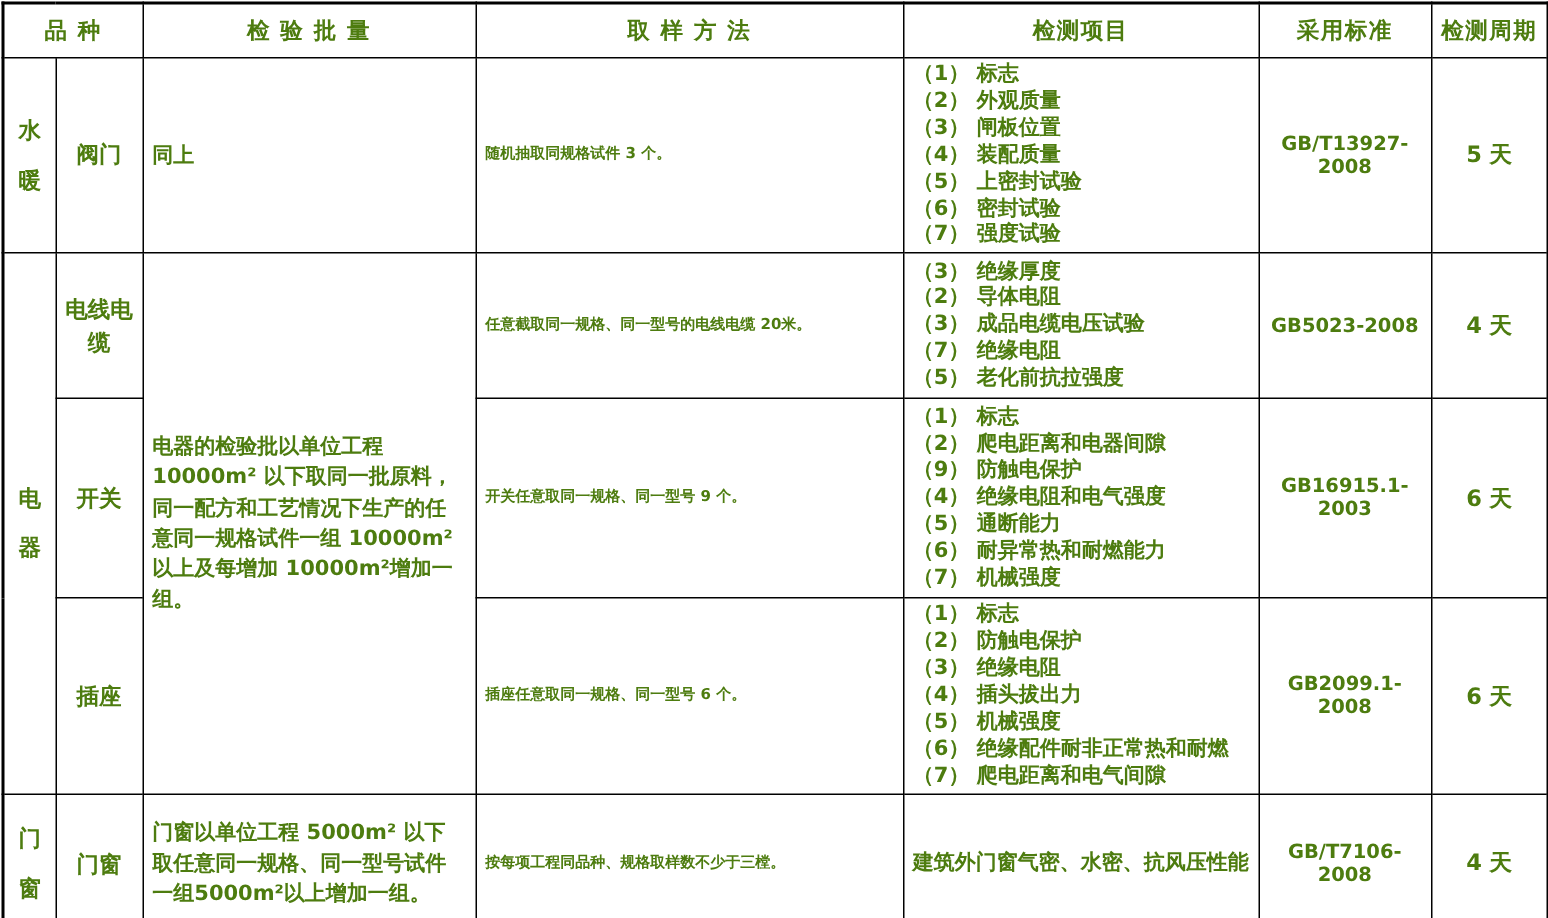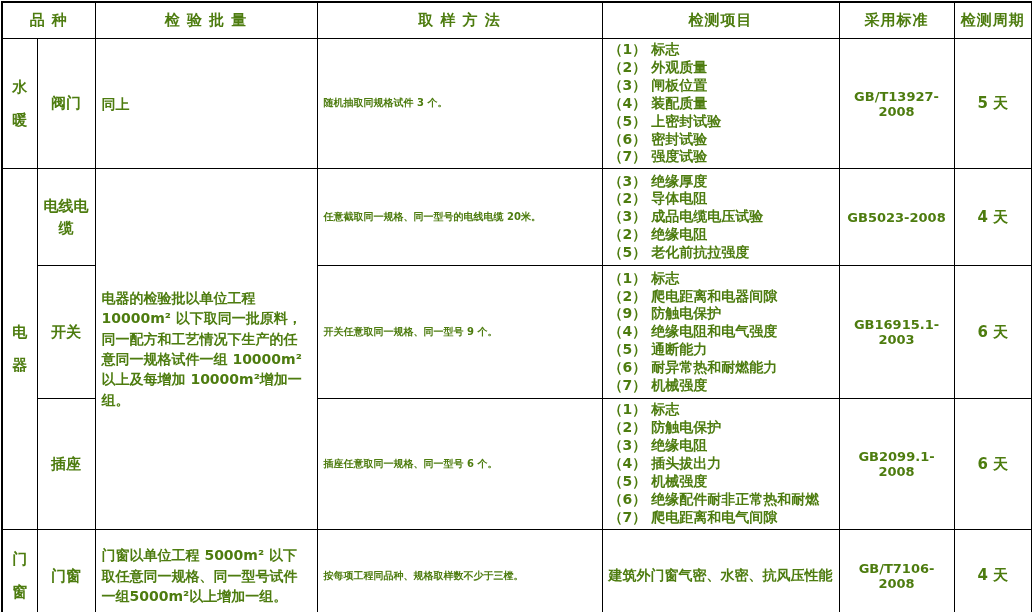--- a/index.html
+++ b/index.html
@@ -131,21 +131,21 @@
 
   <tr class="row-cable">
     <td class="group-cell" rowspan="3">电器</td>
     <td class="sub-cell">电线电缆</td>
     <td class="batch-cell" rowspan="3">电器的检验批以单位工程 10000m² 以下取同一批原料，同一配方和工艺情况下生产的任意同一规格试件一组 10000m² 以上及每增加 10000m²增加一组。</td>
     <td class="sampling-cell">任意截取同一规格、同一型号的电线电缆 20米。</td>
     <td class="items-cell">
           <div>（3） 绝缘厚度</div>
           <div>（2） 导体电阻</div>
           <div>（3） 成品电缆电压试验</div>
-          <div>（2） 绝缘电阻</div>
+          <div>（7） 绝缘电阻</div>
           <div>（5） 老化前抗拉强度</div>
         </td>
     <td class="standard-cell">GB5023-2008</td>
     <td class="period-cell">4 天</td>
   </tr>
 
   <tr class="row-switch">
     <td class="sub-cell">开关</td>
     <td class="sampling-cell">开关任意取同一规格、同一型号 9 个。</td>
     <td class="items-cell">

